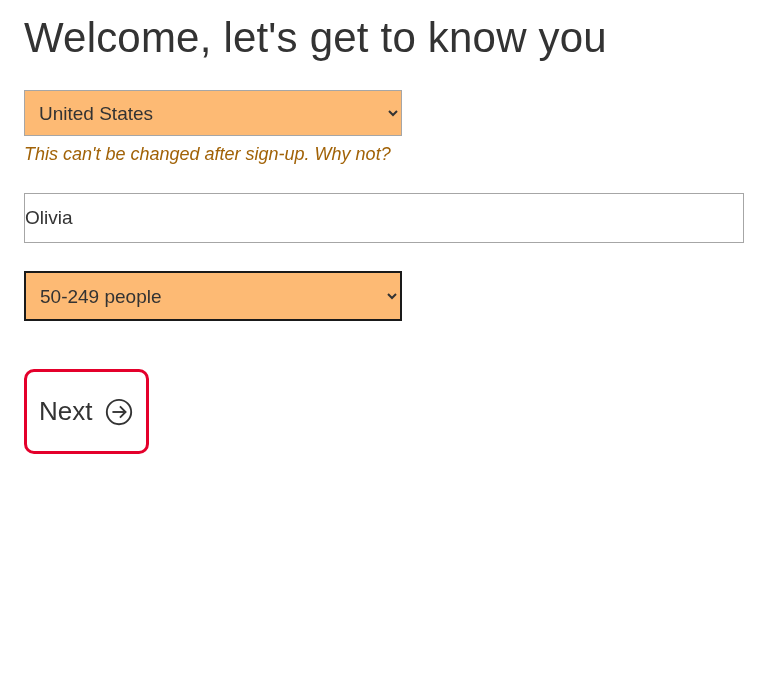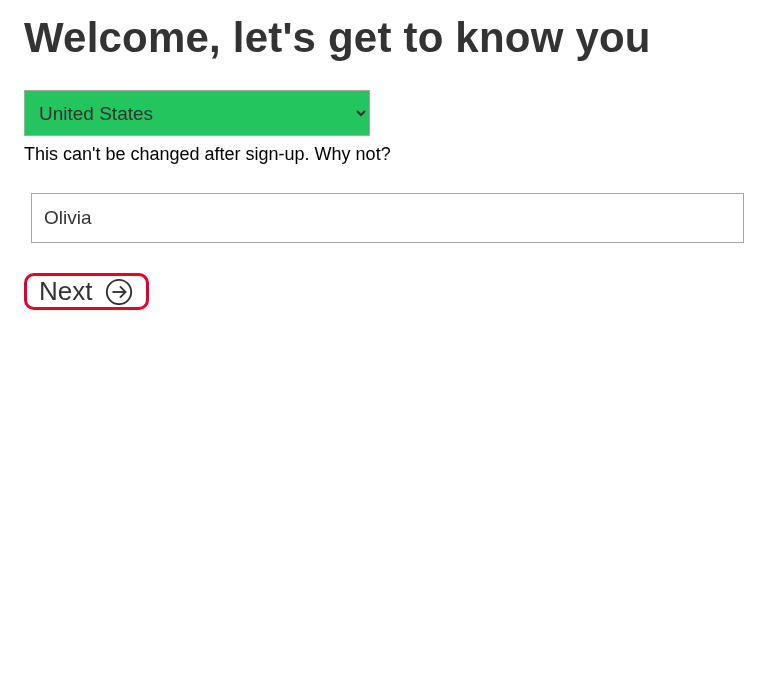--- a/index.html
+++ b/index.html
@@ -10,21 +10,21 @@
     body {
       font-family: "Segoe UI", "Segoe UI Light", -apple-system, BlinkMacSystemFont, sans-serif;
       background: #ffffff;
       width: 768px;
       height: 679px;
       padding: 0 24px;
       color: #333333;
     }
     .page-title {
       font-size: 42px;
-      font-weight: 700;
+      font-weight: 400;
       color: #333333;
       margin-top: 14px;
       margin-bottom: 28px;
       letter-spacing: 0.2px;
     }
     .form {
       display: flex;
       flex-direction: column;
       gap: 28px;
     }
@@ -34,59 +34,59 @@
       gap: 6px;
     }
     .name-row {
       display: flex;
       gap: 28px;
     }
     .name-row .text-input {
       flex: 1;
     }
     .select {
-      width: 346px;
+      width: 378px;
       height: 46px;
       padding: 0 10px;
       font-size: 19px;
       font-family: inherit;
       color: #333333;
       border: 1px solid #a6a6a6;
-      background: #22c55e;
+      background: #fdba74;
     }
     .select.strong {
       border: 2px solid #1a1a1a;
       height: 50px;
     }
     .helper-link {
-      color: #000000;
+      color: #a16207;
       font-size: 18px;
       text-decoration: none;
       margin-top: 2px;
+      font-style: italic;
     }
     .text-input {
       width: 100%;
       height: 50px;
-      padding: 0 12px;
+      padding: 0 0;
       font-size: 19px;
       font-family: inherit;
       color: #333333;
       border: 1px solid #a6a6a6;
       background: #ffffff;
       outline: none;
-      margin-left: 7px;
     }
     .next-wrap {
-      margin-top: 2px;
+      margin-top: 20px;
       display: inline-flex;
       align-items: center;
       gap: 12px;
       border: 3px solid #e4002b;
       border-radius: 10px;
-      padding: 0 12px;
+      padding: 24px 12px;
       width: fit-content;
       cursor: pointer;
     }
     .next-label {
       font-size: 26px;
       font-weight: 400;
       color: #333333;
     }
     .next-icon-svg {
       width: 30px;
@@ -108,20 +108,23 @@
     <a href="#" class="helper-link">This can't be changed after sign-up. Why not?</a>
   </div>
 
   <div class="name-row">
     <input type="text" class="text-input" value="Olivia" style="">
   </div>
 
 
 
 
+  <select class="select strong">
+    <option>50-249 people</option>
+  </select>
 
   <div class="next-wrap">
     <span class="next-label">Next</span>
     <span>
       <svg class="next-icon-svg" viewBox="0 0 32 32" fill="none" stroke="#333333" stroke-width="2">
         <circle cx="16" cy="16" r="13"></circle>
         <line x1="9" y1="16" x2="22" y2="16"></line>
         <polyline points="17,10 23,16 17,22"></polyline>
       </svg>
     </span>

